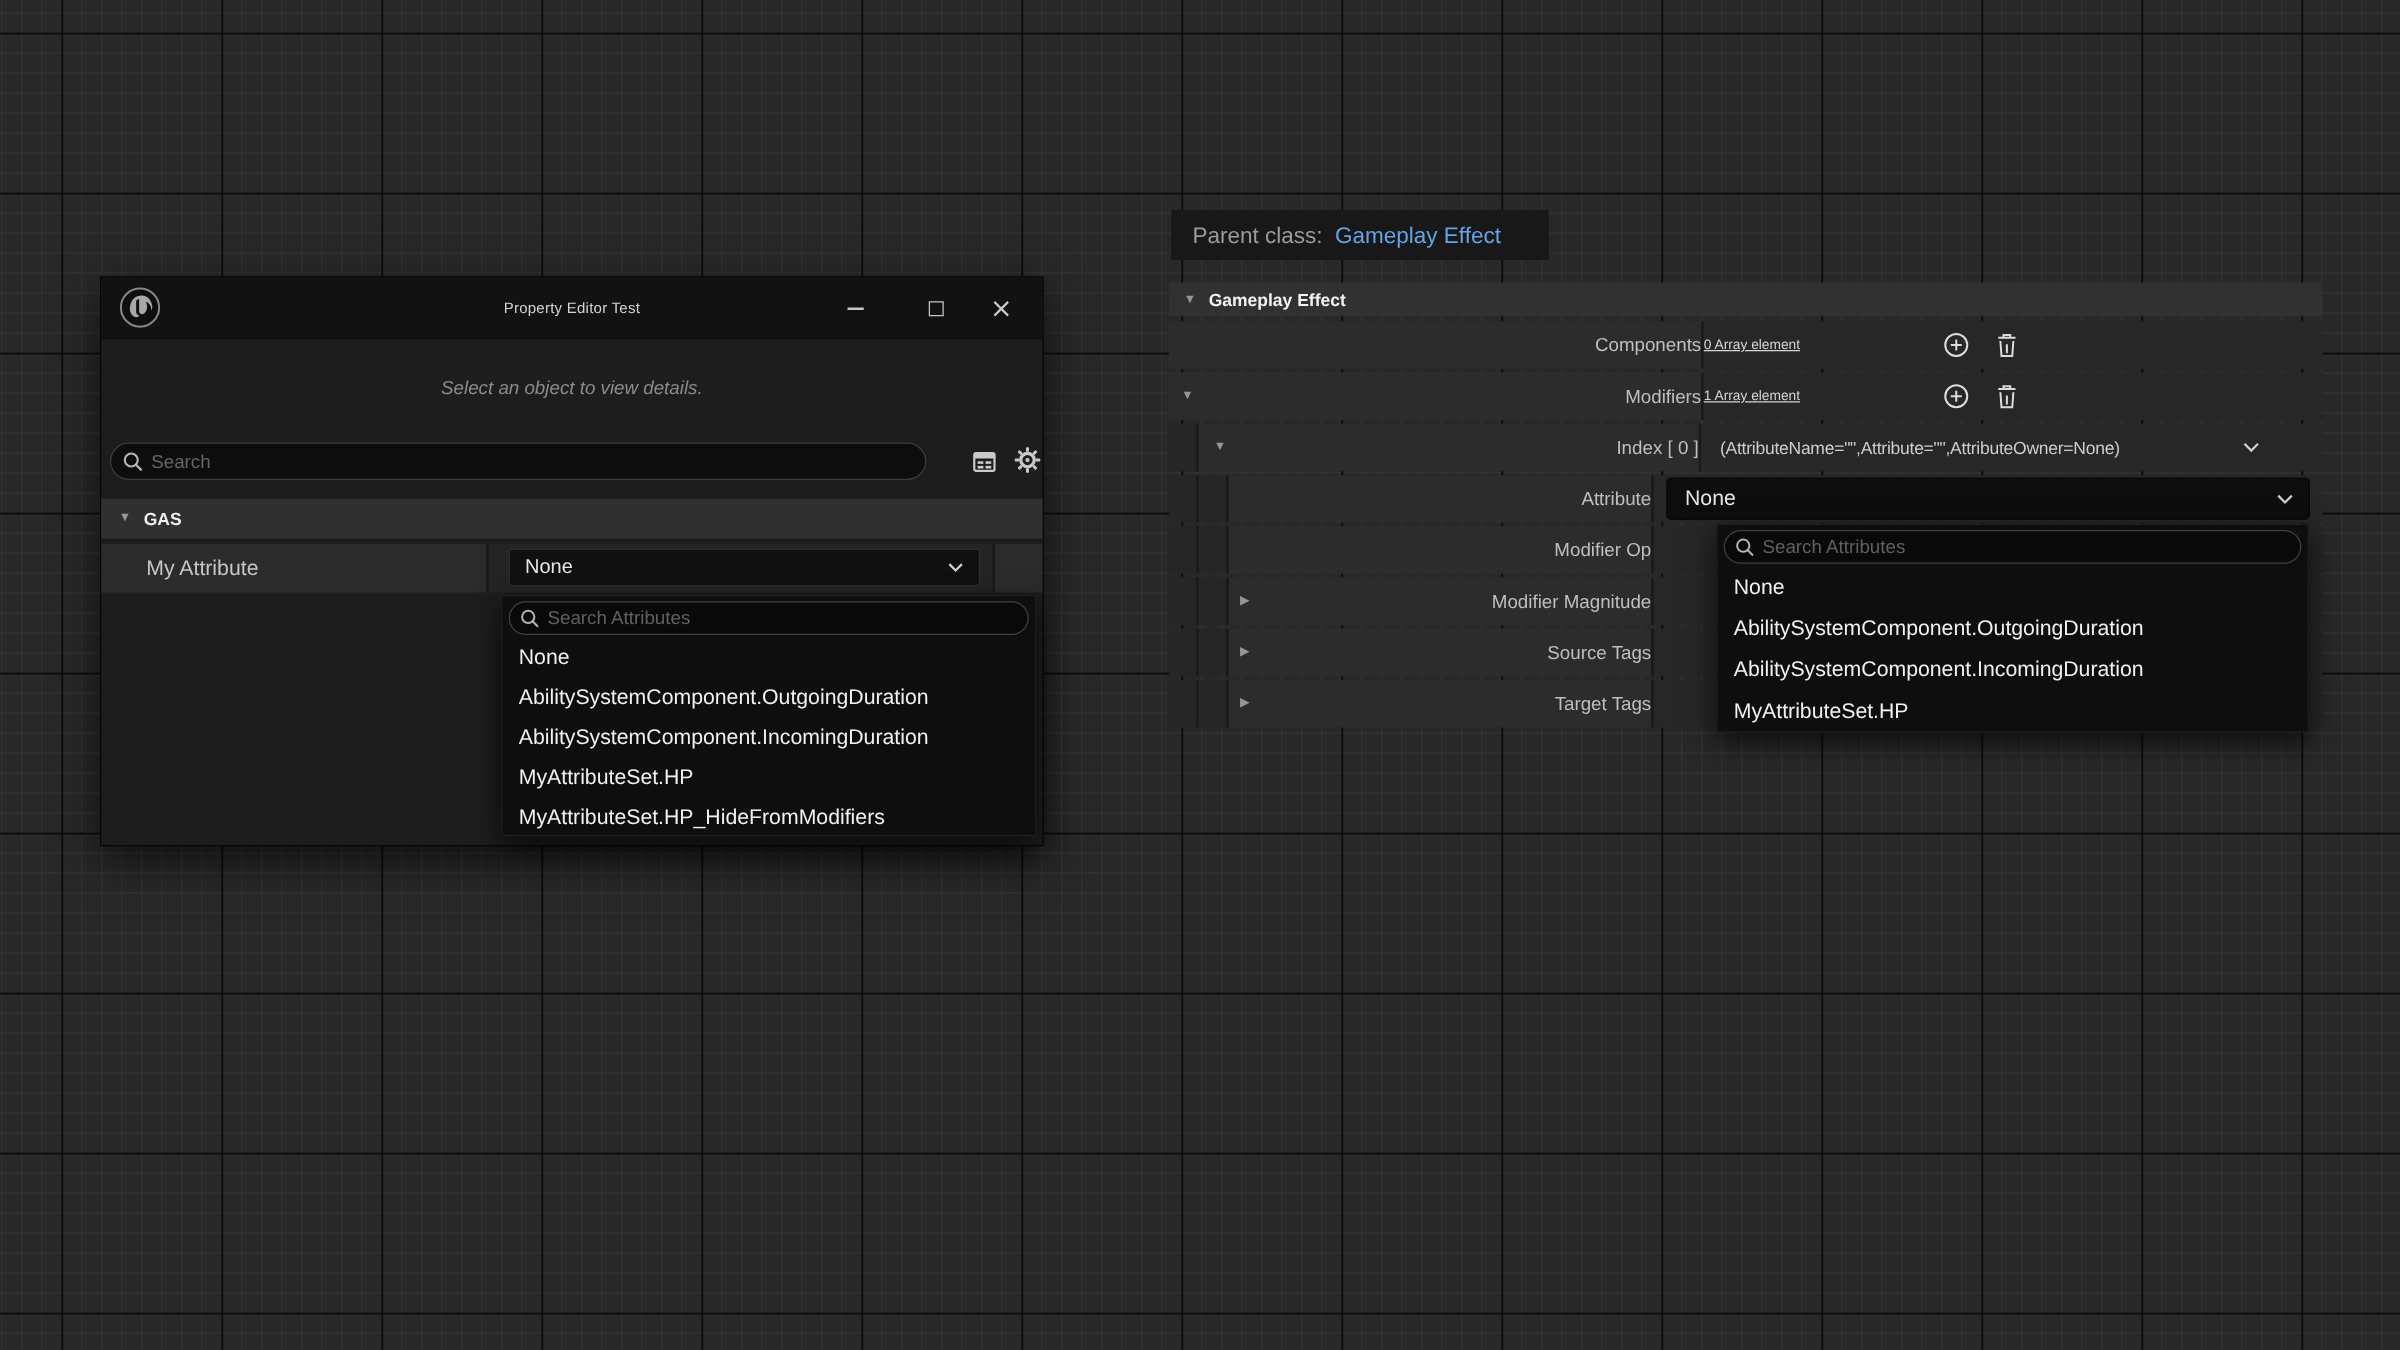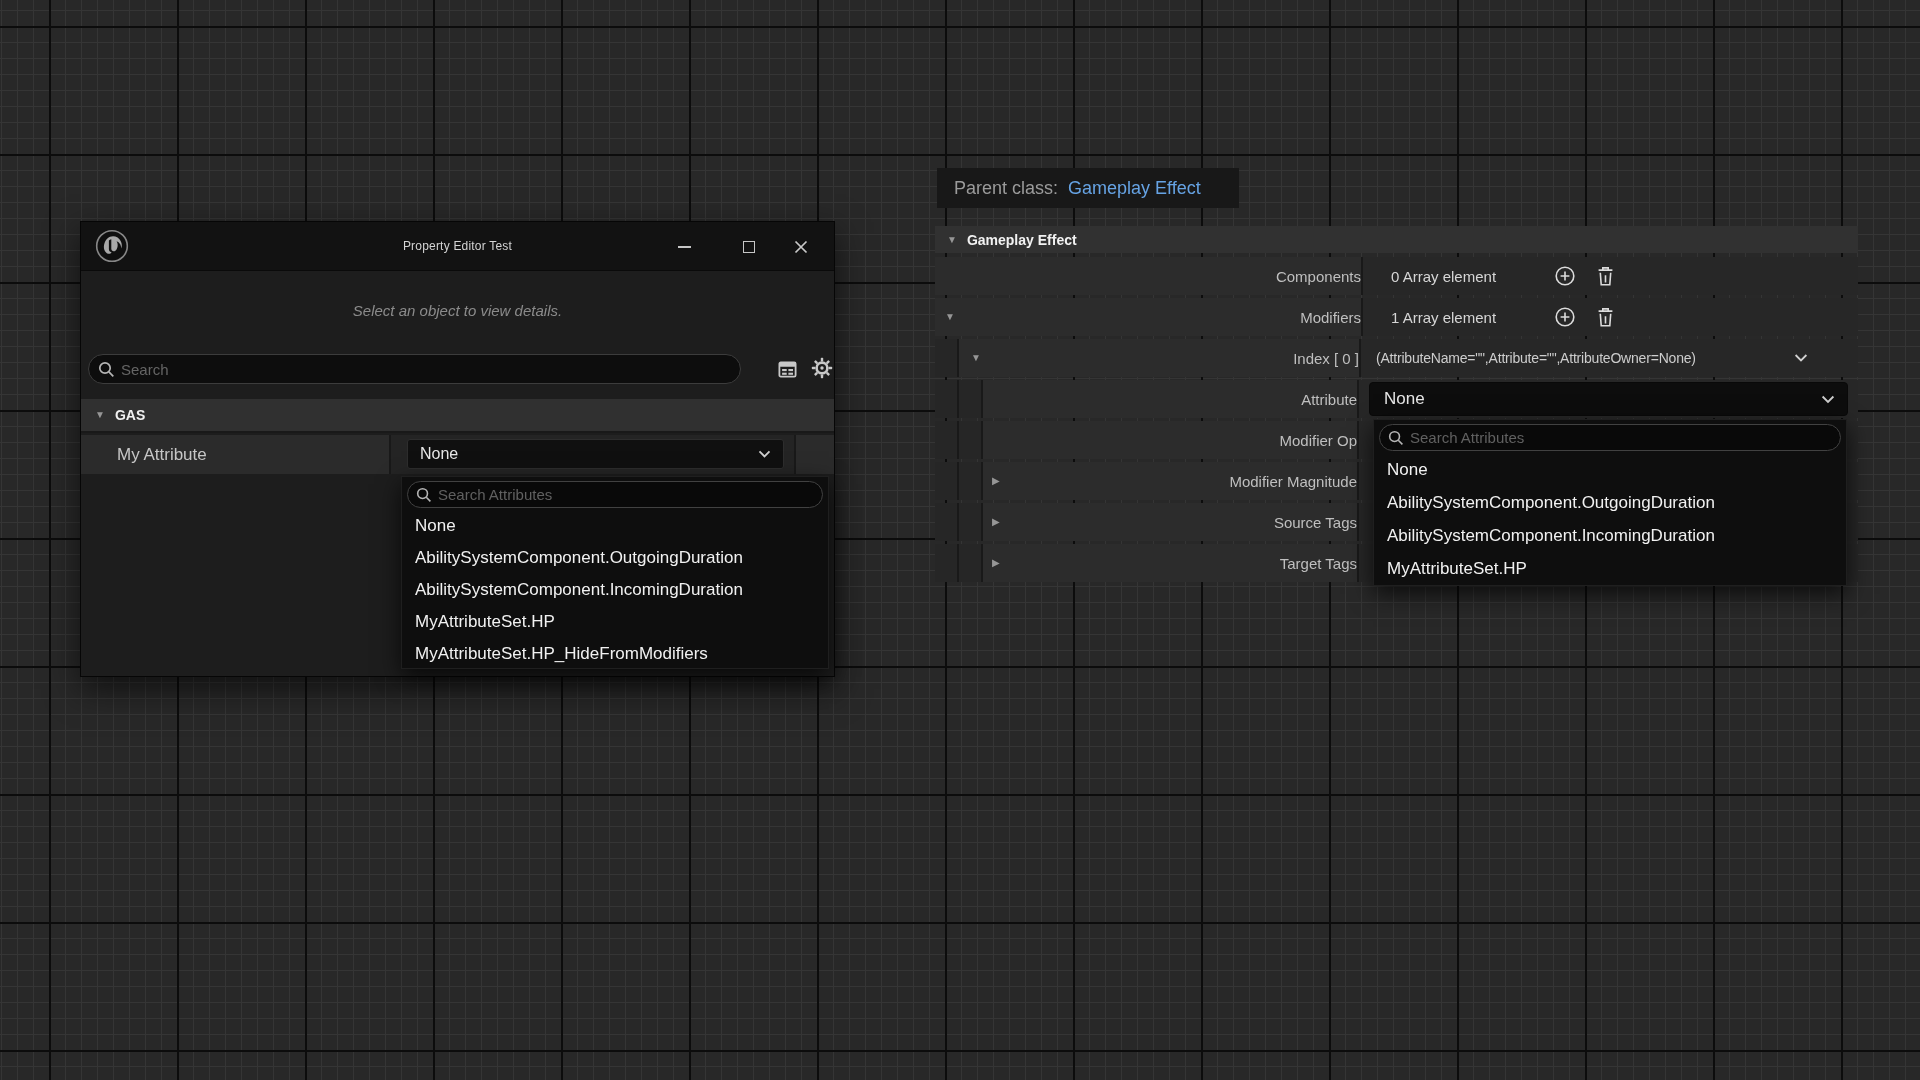--- a/index.html
+++ b/index.html
@@ -70,26 +70,26 @@
   .details{position:absolute;left:935px;top:226px;width:923px;z-index:10;}
   .dhead{height:27px;background:#313131;display:flex;align-items:center;margin-bottom:4px;}
   .dhead .tri{margin-left:12px;}
   .dhead .dcat{margin-left:10px;font-size:14px;font-weight:bold;color:#f2f2f2;}
   .drow{display:flex;height:38px;margin-bottom:3px;}
   .indent{width:24px;background:#262626;border-right:2px solid #191919;}
   .dlabel{position:relative;background:#2c2c2c;border-right:2px solid #191919;display:flex;align-items:center;
     font-size:15px;color:#bfbfbf;justify-content:flex-end;}
   .lvl0 .dlabel{width:428px;padding-left:33px;}
   .lvl1 .dlabel{width:402px;padding-left:33px;}
-  .lvl2 .dlabel{width:376px;padding-left:36px;}
+  .lvl2 .dlabel{width:340px;padding-left:36px;}
   .dlabel .rowtri{position:absolute;left:10px;top:50%;transform:translateY(-50%);}
   .lvl1 .dlabel .rowtri{left:12px;}
   .lvl2 .dlabel .rowtri{left:9px;}
   .dval{flex:1;background:#272727;position:relative;display:flex;align-items:center;}
-  .dval .vtext{padding-left:28px;font-size:15px;color:#d6d6d6;}
+  .dval .vtext{padding-left:0;font-size:11px;color:#d6d6d6;text-decoration:underline;}
   .dval .vtext-struct{padding-left:15px;font-size:14px;color:#cdcdcd;letter-spacing:-.2px;}
   .iconbtn{position:absolute;top:50%;transform:translateY(-50%);display:flex;cursor:default;}
   .btn-plus{left:190px;} .btn-trash{left:232px;}
   .val-chev{position:absolute;right:50px;top:50%;transform:translateY(-50%);display:flex;}
   .combo-right{left:10px;top:2px;right:10px;bottom:2px;border-radius:4px;background:#0d0d0d;border:1px solid #090909;}
   .combo-right .combo-text{font-size:17px;padding-left:14px;}
 </style>
 </head>
 <body>
 

